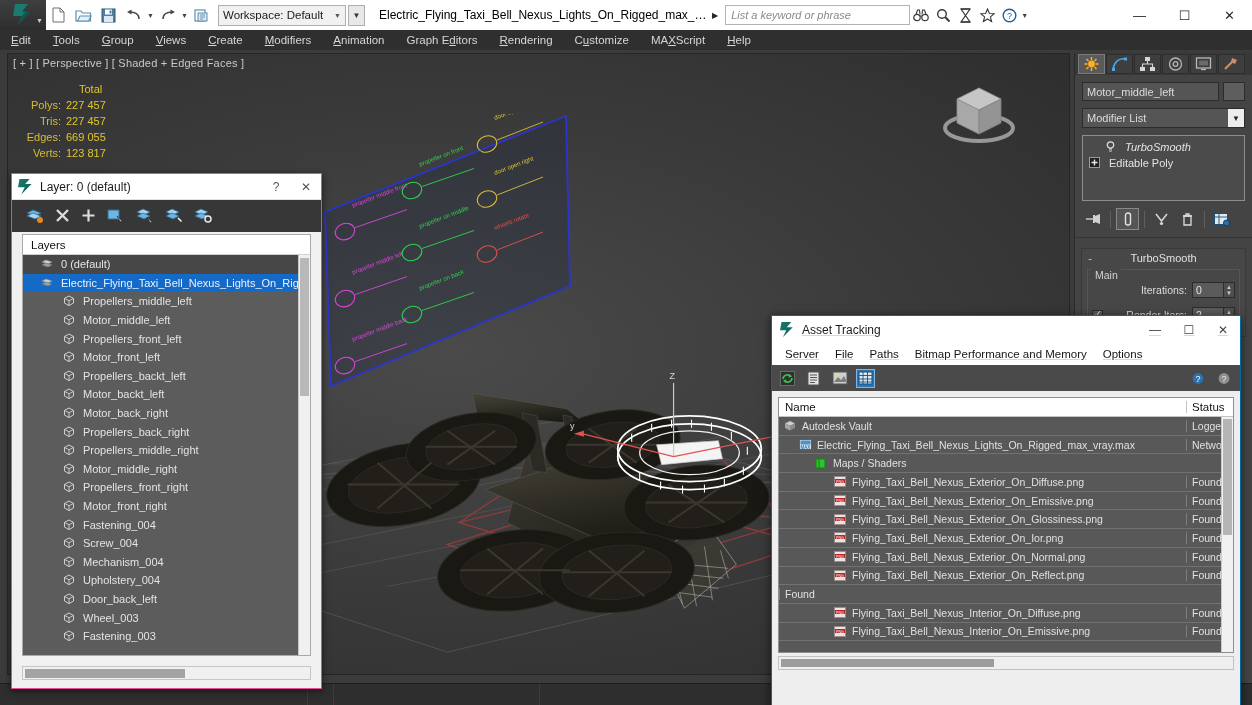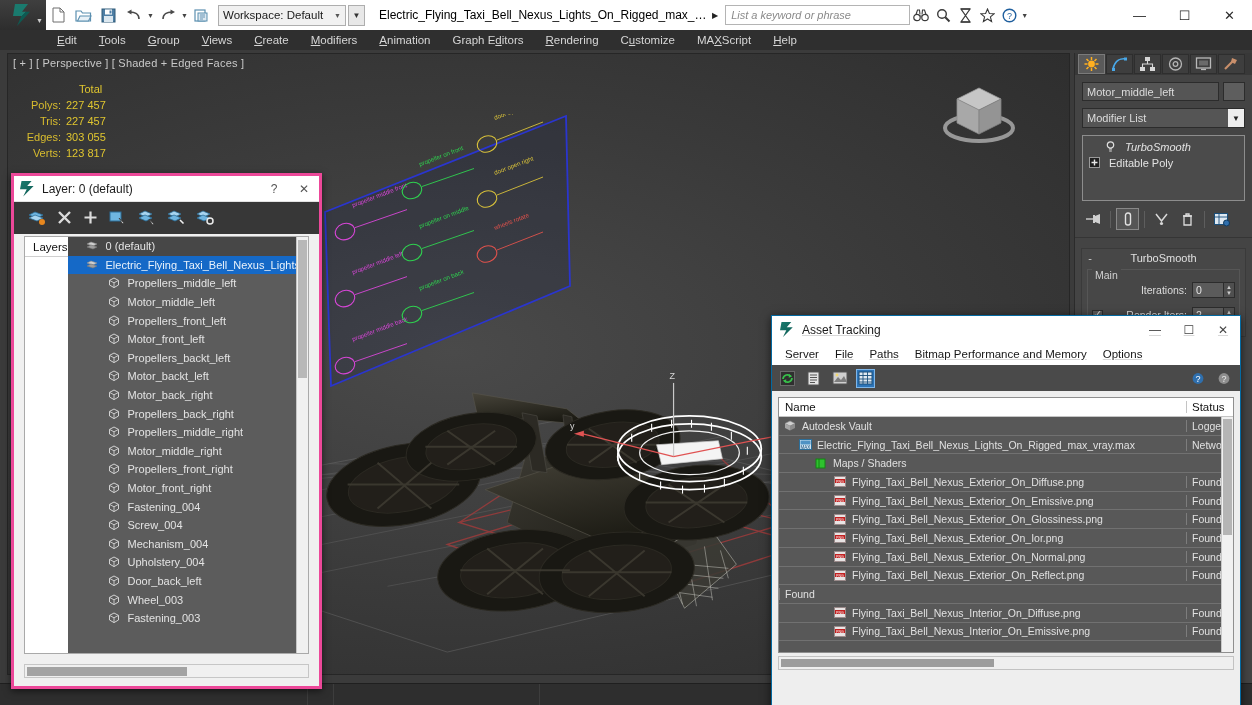--- a/index.html
+++ b/index.html
@@ -60,21 +60,21 @@
     font-size: 11px; font-style: italic; color:#8a8a8a;
   }
   .t-icon { width:22px; height:22px; display:flex; align-items:center; justify-content:center; }
   #win-ctrl { margin-left:auto; display:flex; height:30px; }
   #win-ctrl div { width:45px; height:30px; display:flex; align-items:center;
      justify-content:center; color:#2a2a2a; font-size:13px; }
 
   
   #menubar {
     position:absolute; left:0; top:30px; width:1252px; height:20px;
-    background:#2f2f2f; display:flex; align-items:center; padding-left: 46px;
+    background:#2f2f2f; display:flex; align-items:center; 
   }
   #menubar .mi {
     padding: 0 11px; height:20px; line-height:20px;
     font-size:11.5px; color:#d6d6d6;
   }
   #menubar .mi u { text-decoration: underline; }
 
   
   #viewport {
     position:absolute; left:7px; top:53px; width:1063px; height:622px;
@@ -111,41 +111,41 @@
   #scene { position:absolute; left:0; top:0; width:100%; height:100%; }
 
   
   #viewcube {
     position:absolute; right:48px; top:22px; width:84px; height:76px; z-index:15;
   }
 
   
   #layer-dlg {
     position:absolute; left:11px; top:173px; width:311px; height:516px;
-    background:#f0f0f0; border:3px solid #ec4899;
+    background:#f0f0f0; border:1px solid #ec4899;
     box-shadow: 0 2px 7px rgba(0,0,0,.55);
     z-index: 40;
   }
   #layer-titlebar {
     height:26px; background:#ffffff; display:flex; align-items:center;
     padding-left:6px; border-bottom:1px solid #e2e2e2;
   }
   #layer-titlebar .ico { width:16px;height:16px; margin-right:6px;
      background:linear-gradient(135deg,#1a7a6e,#0d5a52);
      clip-path: polygon(10% 0%, 75% 0%, 45% 35%, 85% 35%, 20% 100%, 42% 55%, 0% 55%);}
   #layer-titlebar .ttl { flex:1; font-size:12px; color:#1b1b1b;}
   #layer-titlebar .btn { width:30px;height:24px; display:flex;align-items:center;
      justify-content:center; color:#555; font-size:12px;}
   #layer-toolbar {
     height:32px; background:#373737; display:flex; align-items:center;
     padding-left:14px; gap:11px;
   }
   #layer-listwrap {
     position:absolute; left:10px; top:60px; right:10px; bottom:32px;
-    background:#fff; border:1px solid #a9a9a9; display:flex; flex-direction:row;
+    background:#fff; border:1px solid #a9a9a9; display:flex; flex-direction:column;
   }
   #layer-colhdr { height:20px; background:#fff; border-bottom:1px solid #cfcfcf;
      display:flex; align-items:center; padding-left:8px; font-size:11.5px; color:#111;}
   #layer-list {
     flex:1; background:#5c5c5c; overflow:hidden; position:relative;
   }
   .lrow { height:18.6px; display:flex; align-items:center; font-size:11px;
      color:#e3e3e3; padding-left:6px; white-space:nowrap; }
   .lrow.default { background:#474747; padding-left:16px;}
   .lrow.sel { background:#1569c7; color:#e9f2fb; }
@@ -522,21 +522,21 @@
       <tr>
             <td class="lbl">Polys:</td>
           <td class="val">227 457</td>
           </tr>
       <tr>
             <td class="lbl">Tris:</td>
           <td class="val">227 457</td>
           </tr>
       <tr>
             <td class="lbl">Edges:</td>
-          <td class="val">303 055</td>
+          <td class="val">669 055</td>
           </tr>
       <tr>
             <td class="lbl">Verts:</td>
           <td class="val">123 817</td>
           </tr>
     </tbody>
       </table>
   </div>
 
   <div id="rigplane">

